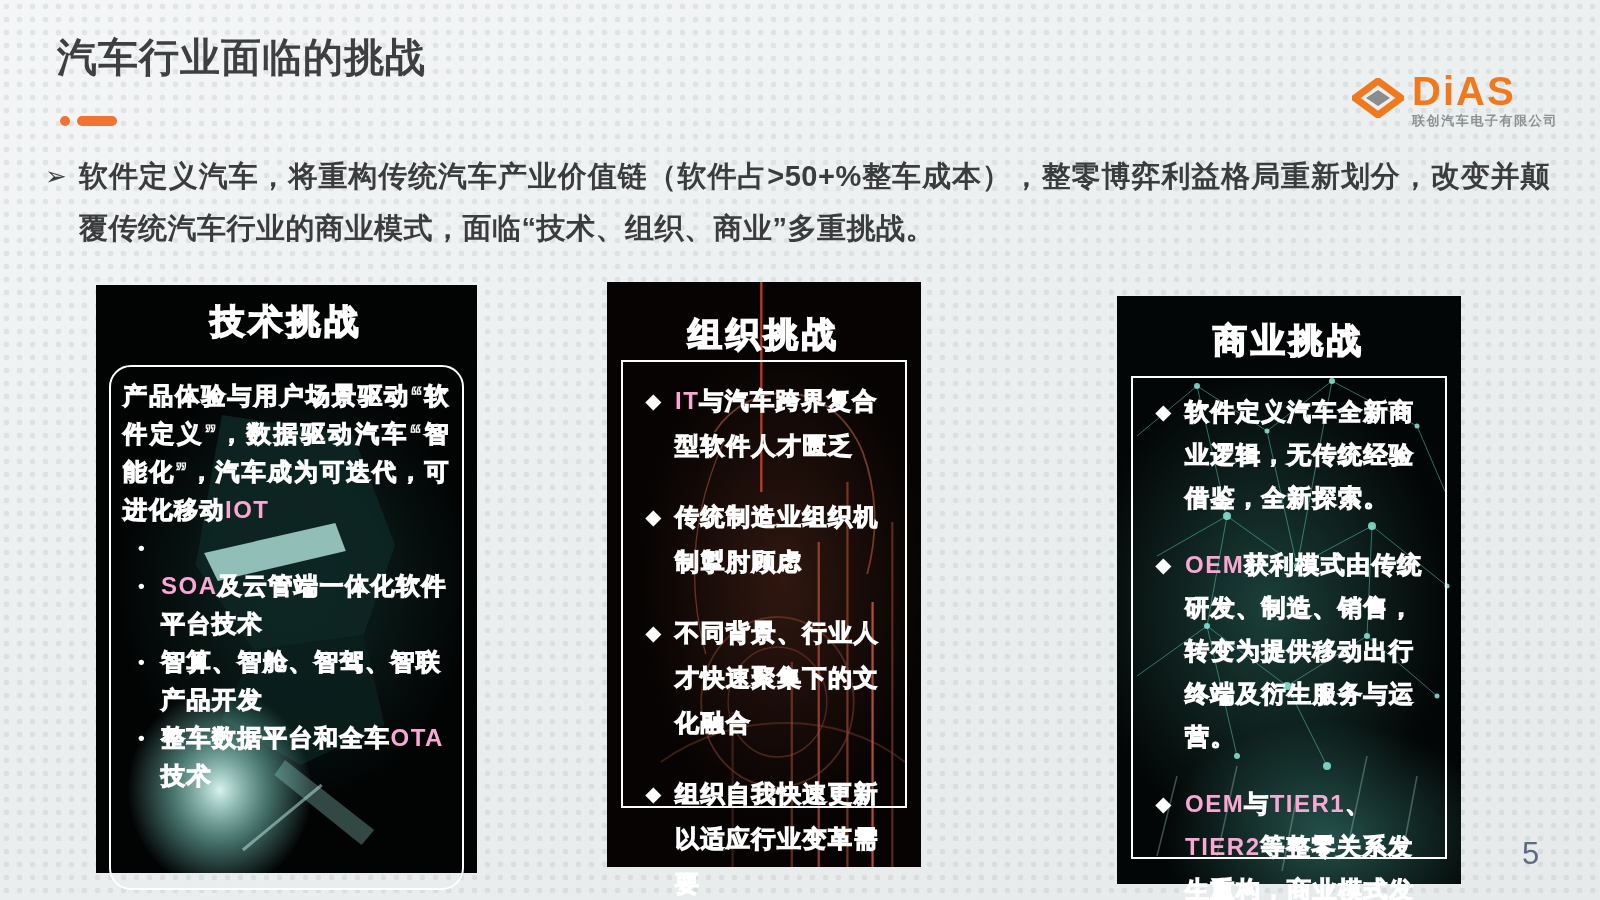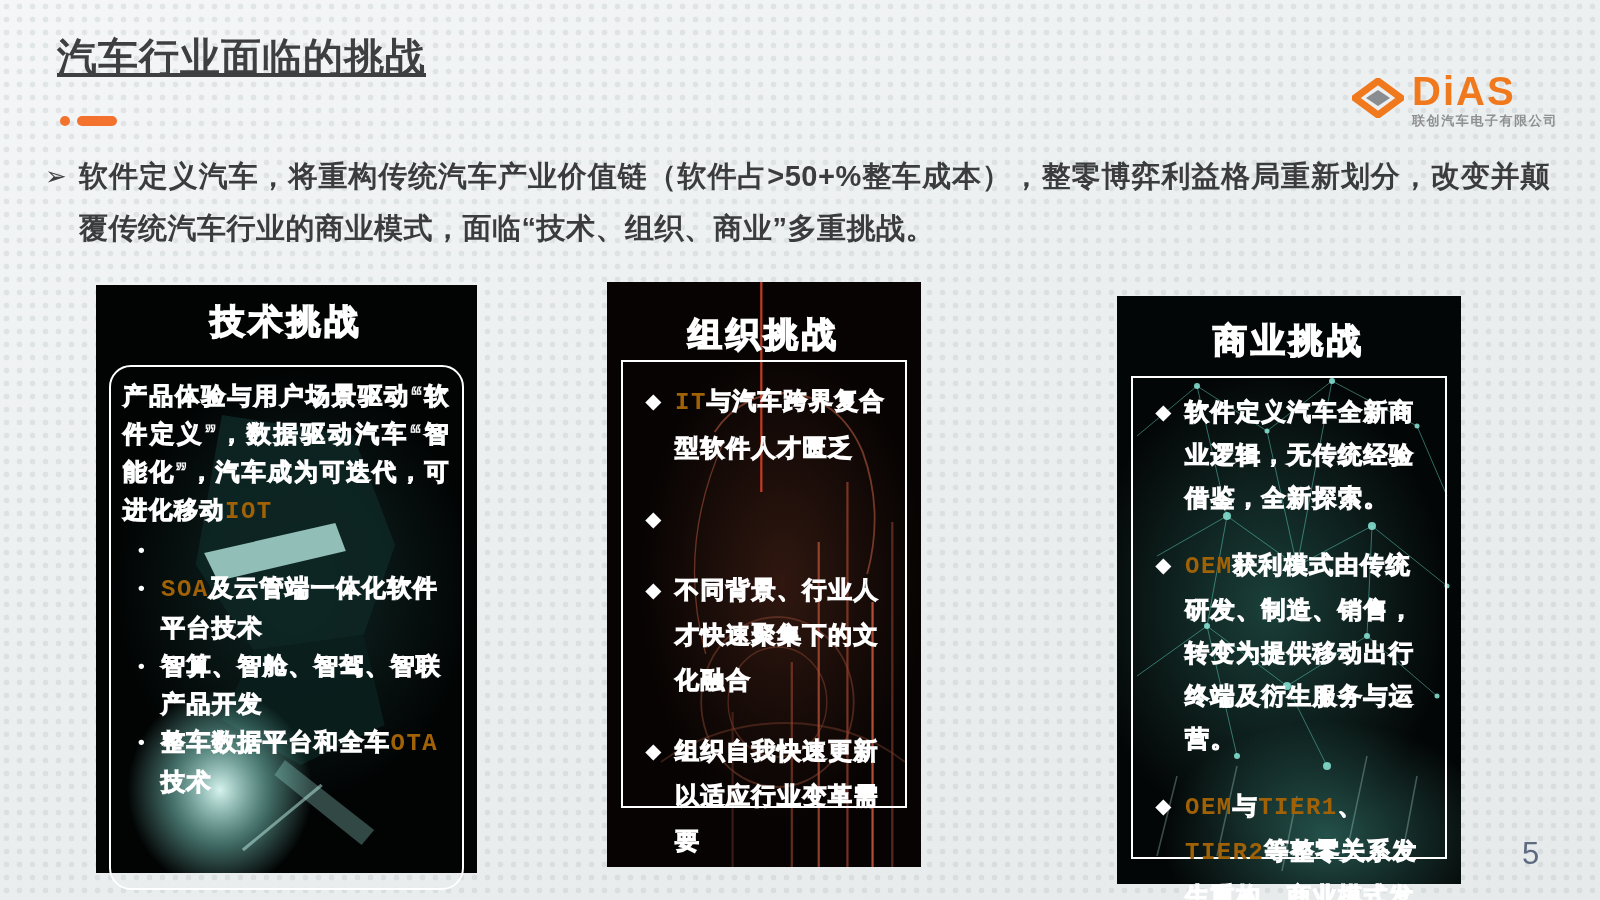--- a/index.html
+++ b/index.html
@@ -11,21 +11,21 @@
   
   .slide::before{
     content:""; position:absolute; inset:0;
     background-image:radial-gradient(circle,rgba(176,186,190,0.28) 2.6px,rgba(0,0,0,0) 3.2px);
     background-size:13px 13px; pointer-events:none;
   }
 
   
   .page-title{
     position:absolute; left:57px; top:30px; margin:0;
-    font-size:40px; font-weight:700; color:#3e3f41; letter-spacing:1px;text-decoration:underline;
+    font-size:40px; font-weight:700; color:#3e3f41; letter-spacing:1px;
   }
   .accent{position:absolute; left:60px; top:116px; height:10px;}
   .accent .dot{position:absolute; left:0; top:0; width:10px; height:10px; border-radius:50%; background:#f2722e;}
   .accent .bar{position:absolute; left:17px; top:0; width:40px; height:10px; border-radius:5px; background:#f2722e;}
 
   .logo{position:absolute; left:1352px; top:74px; display:flex; align-items:flex-start;}
   .logo-icon{display:block; margin-top:4px;}
   .logo-text{margin-left:8px;}
   .logo-brand{font-size:40px; line-height:34px; font-weight:700; color:#f0791e; letter-spacing:2px;}
   .logo-company{margin-top:4px; font-size:13px; font-weight:700; color:#8f9092; letter-spacing:1.6px; white-space:nowrap;}
@@ -51,21 +51,21 @@
   }
   .card1 .card-title{margin-top:14px;}
   .card2 .card-title{margin-top:30px;}
   .card3 .card-title{margin-top:22px;}
 
   .hollow{
     color:rgba(255,255,255,0.22);
     -webkit-text-stroke:1.15px #ffffff;
   }
   .card-title.hollow{-webkit-text-stroke:1.7px #ffffff; color:rgba(255,255,255,0.18);}
-  .lt{color:#a16207;font-family:Liberation Mono, monospace; -webkit-text-stroke:0; }
+  .lt{color:#f9a8d4; -webkit-text-stroke:0; }
   .mk{color:#ffffff; -webkit-text-stroke:0;}
 
   .inner-box{position:absolute; border:2px solid #ffffff;}
   .box1{top:80px; left:13px; right:13px; bottom:-17px; padding:10px 12px;border-radius:22px;}
   .box2{top:78px; left:14px; right:14px; bottom:59px; padding:16px 10px;}
   .box3{top:80px; left:14px; right:14px; bottom:25px; padding:12px 10px;}
 
   .card-body{font-weight:700; letter-spacing:1.5px;}
   .card1 .card-body{font-size:24px; line-height:38px;}
   .card2 .card-body{font-size:24px; line-height:45px;}
@@ -181,20 +181,21 @@
       </g>
     </svg>
     <h2 class="card-title hollow">组织挑战</h2>
     <div class="inner-box box2 card-body">
       <div class="bullet">
         <span class="mk">◆</span>
         <span class="bt hollow"><span class="lt">IT</span>与汽车跨界复合型软件人才匮乏</span>
       </div>
       <div class="bullet">
         <span class="mk">◆</span>
+        <span class="bt hollow">传统制造业组织机制掣肘顾虑</span>
       </div>
       <div class="bullet">
         <span class="mk">◆</span>
         <span class="bt hollow">不同背景、行业人才快速聚集下的文化融合</span>
       </div>
       <div class="bullet">
         <span class="mk">◆</span>
         <span class="bt hollow">组织自我快速更新以适应行业变革需要</span>
       </div>
     </div>

